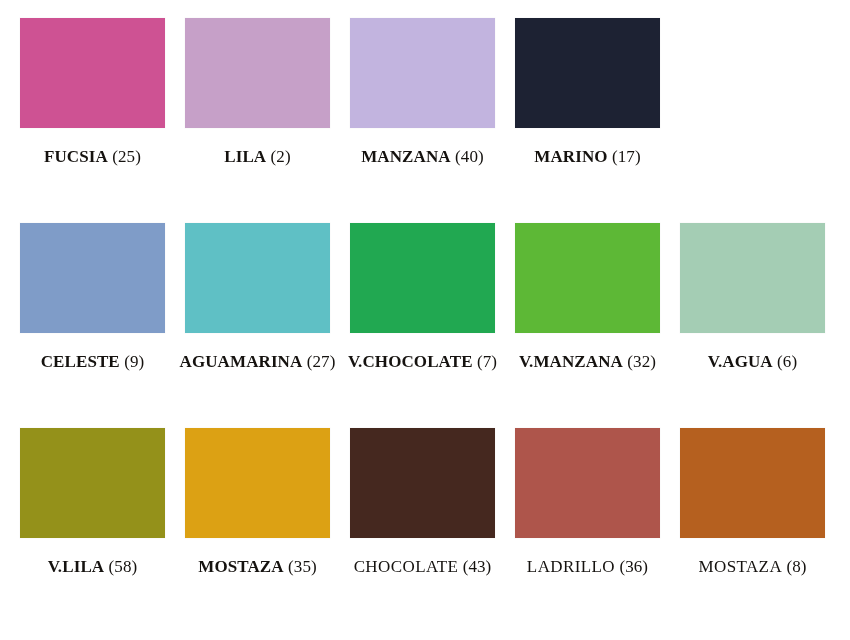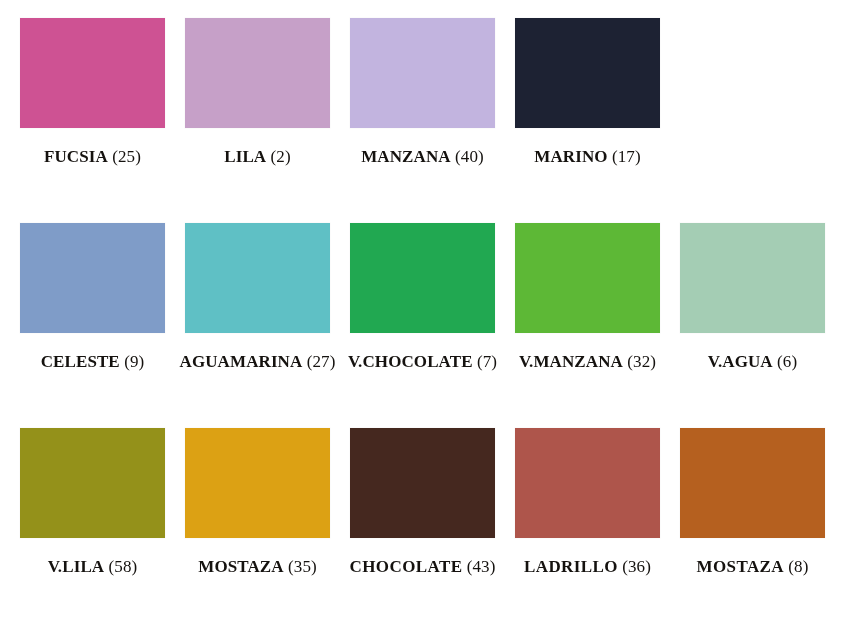--- a/index.html
+++ b/index.html
@@ -50,21 +50,21 @@
 
   .swatch-caption .name {
     font-weight: bold;
   }
   .swatch-caption .count {
     font-weight: normal;
   }
 
   
   .swatch-cell.caption-regular .swatch-caption .name {
-    font-weight: bold;
+    font-weight: normal;
     letter-spacing: 0.4px;
   }
 
   .grid-row {
     display: grid;
     grid-template-columns: repeat(5, 145px);
     column-gap: 20px;
     justify-content: start;
   }
   .grid-row + .grid-row {

